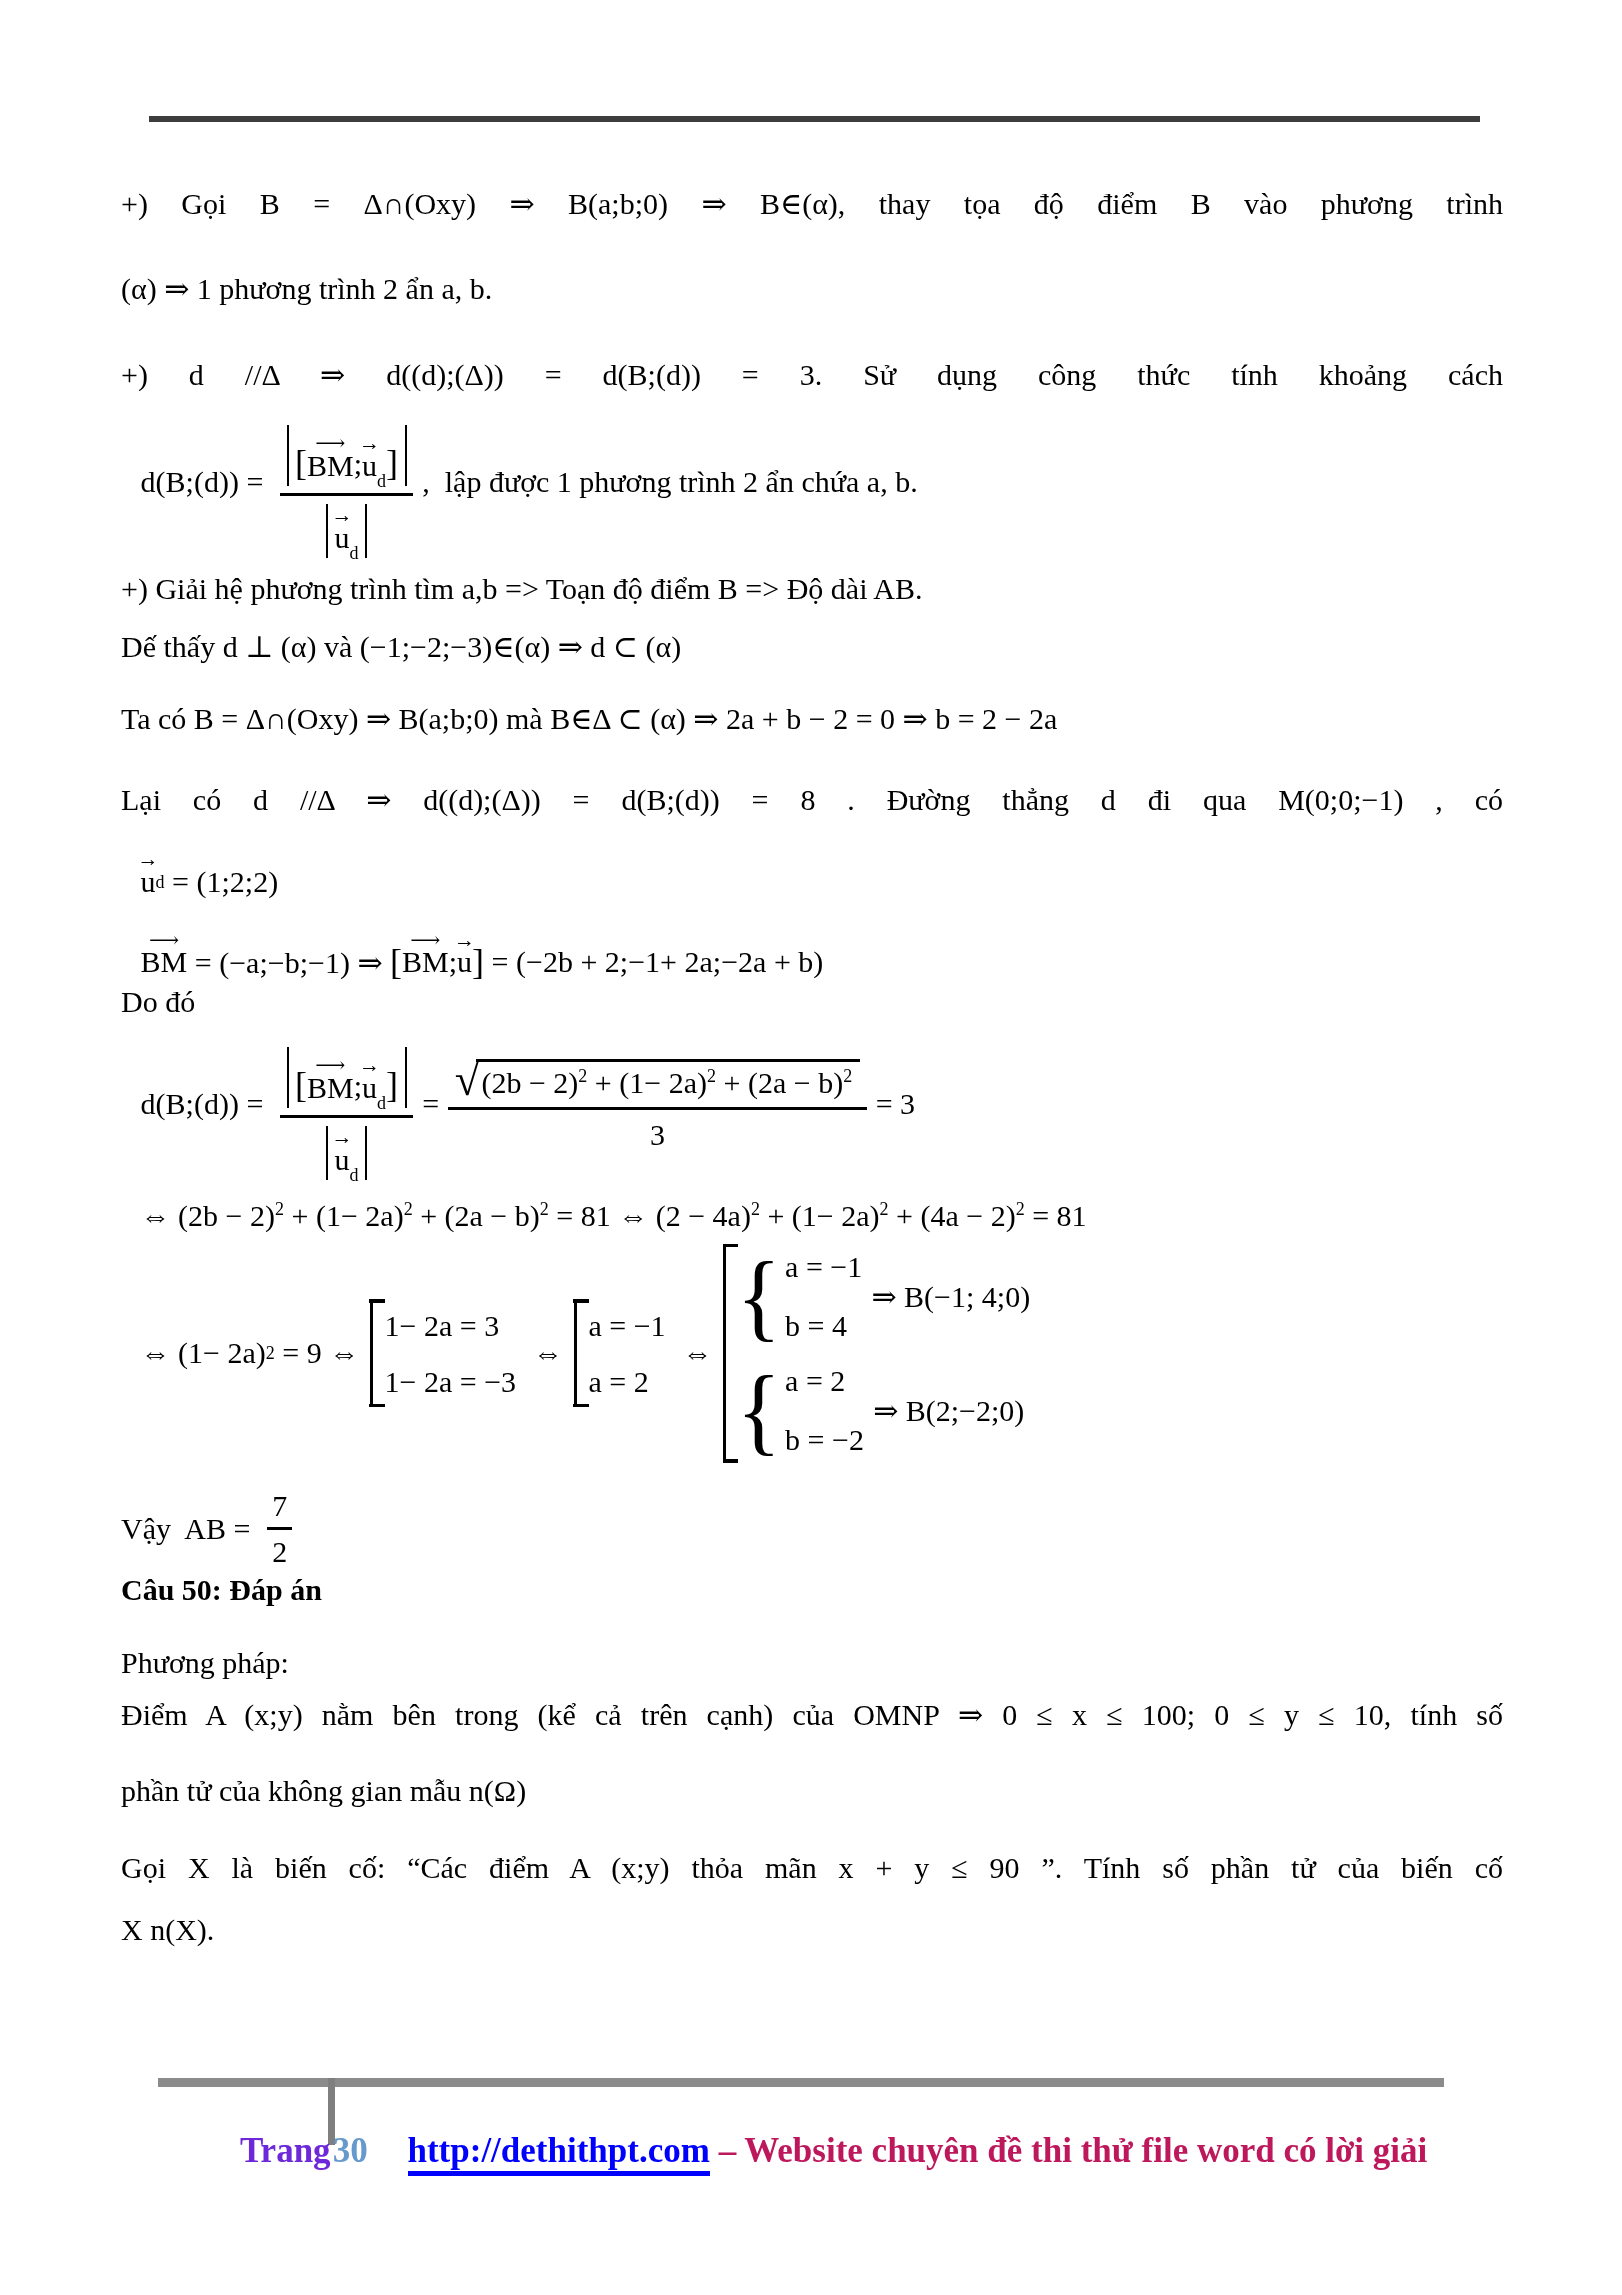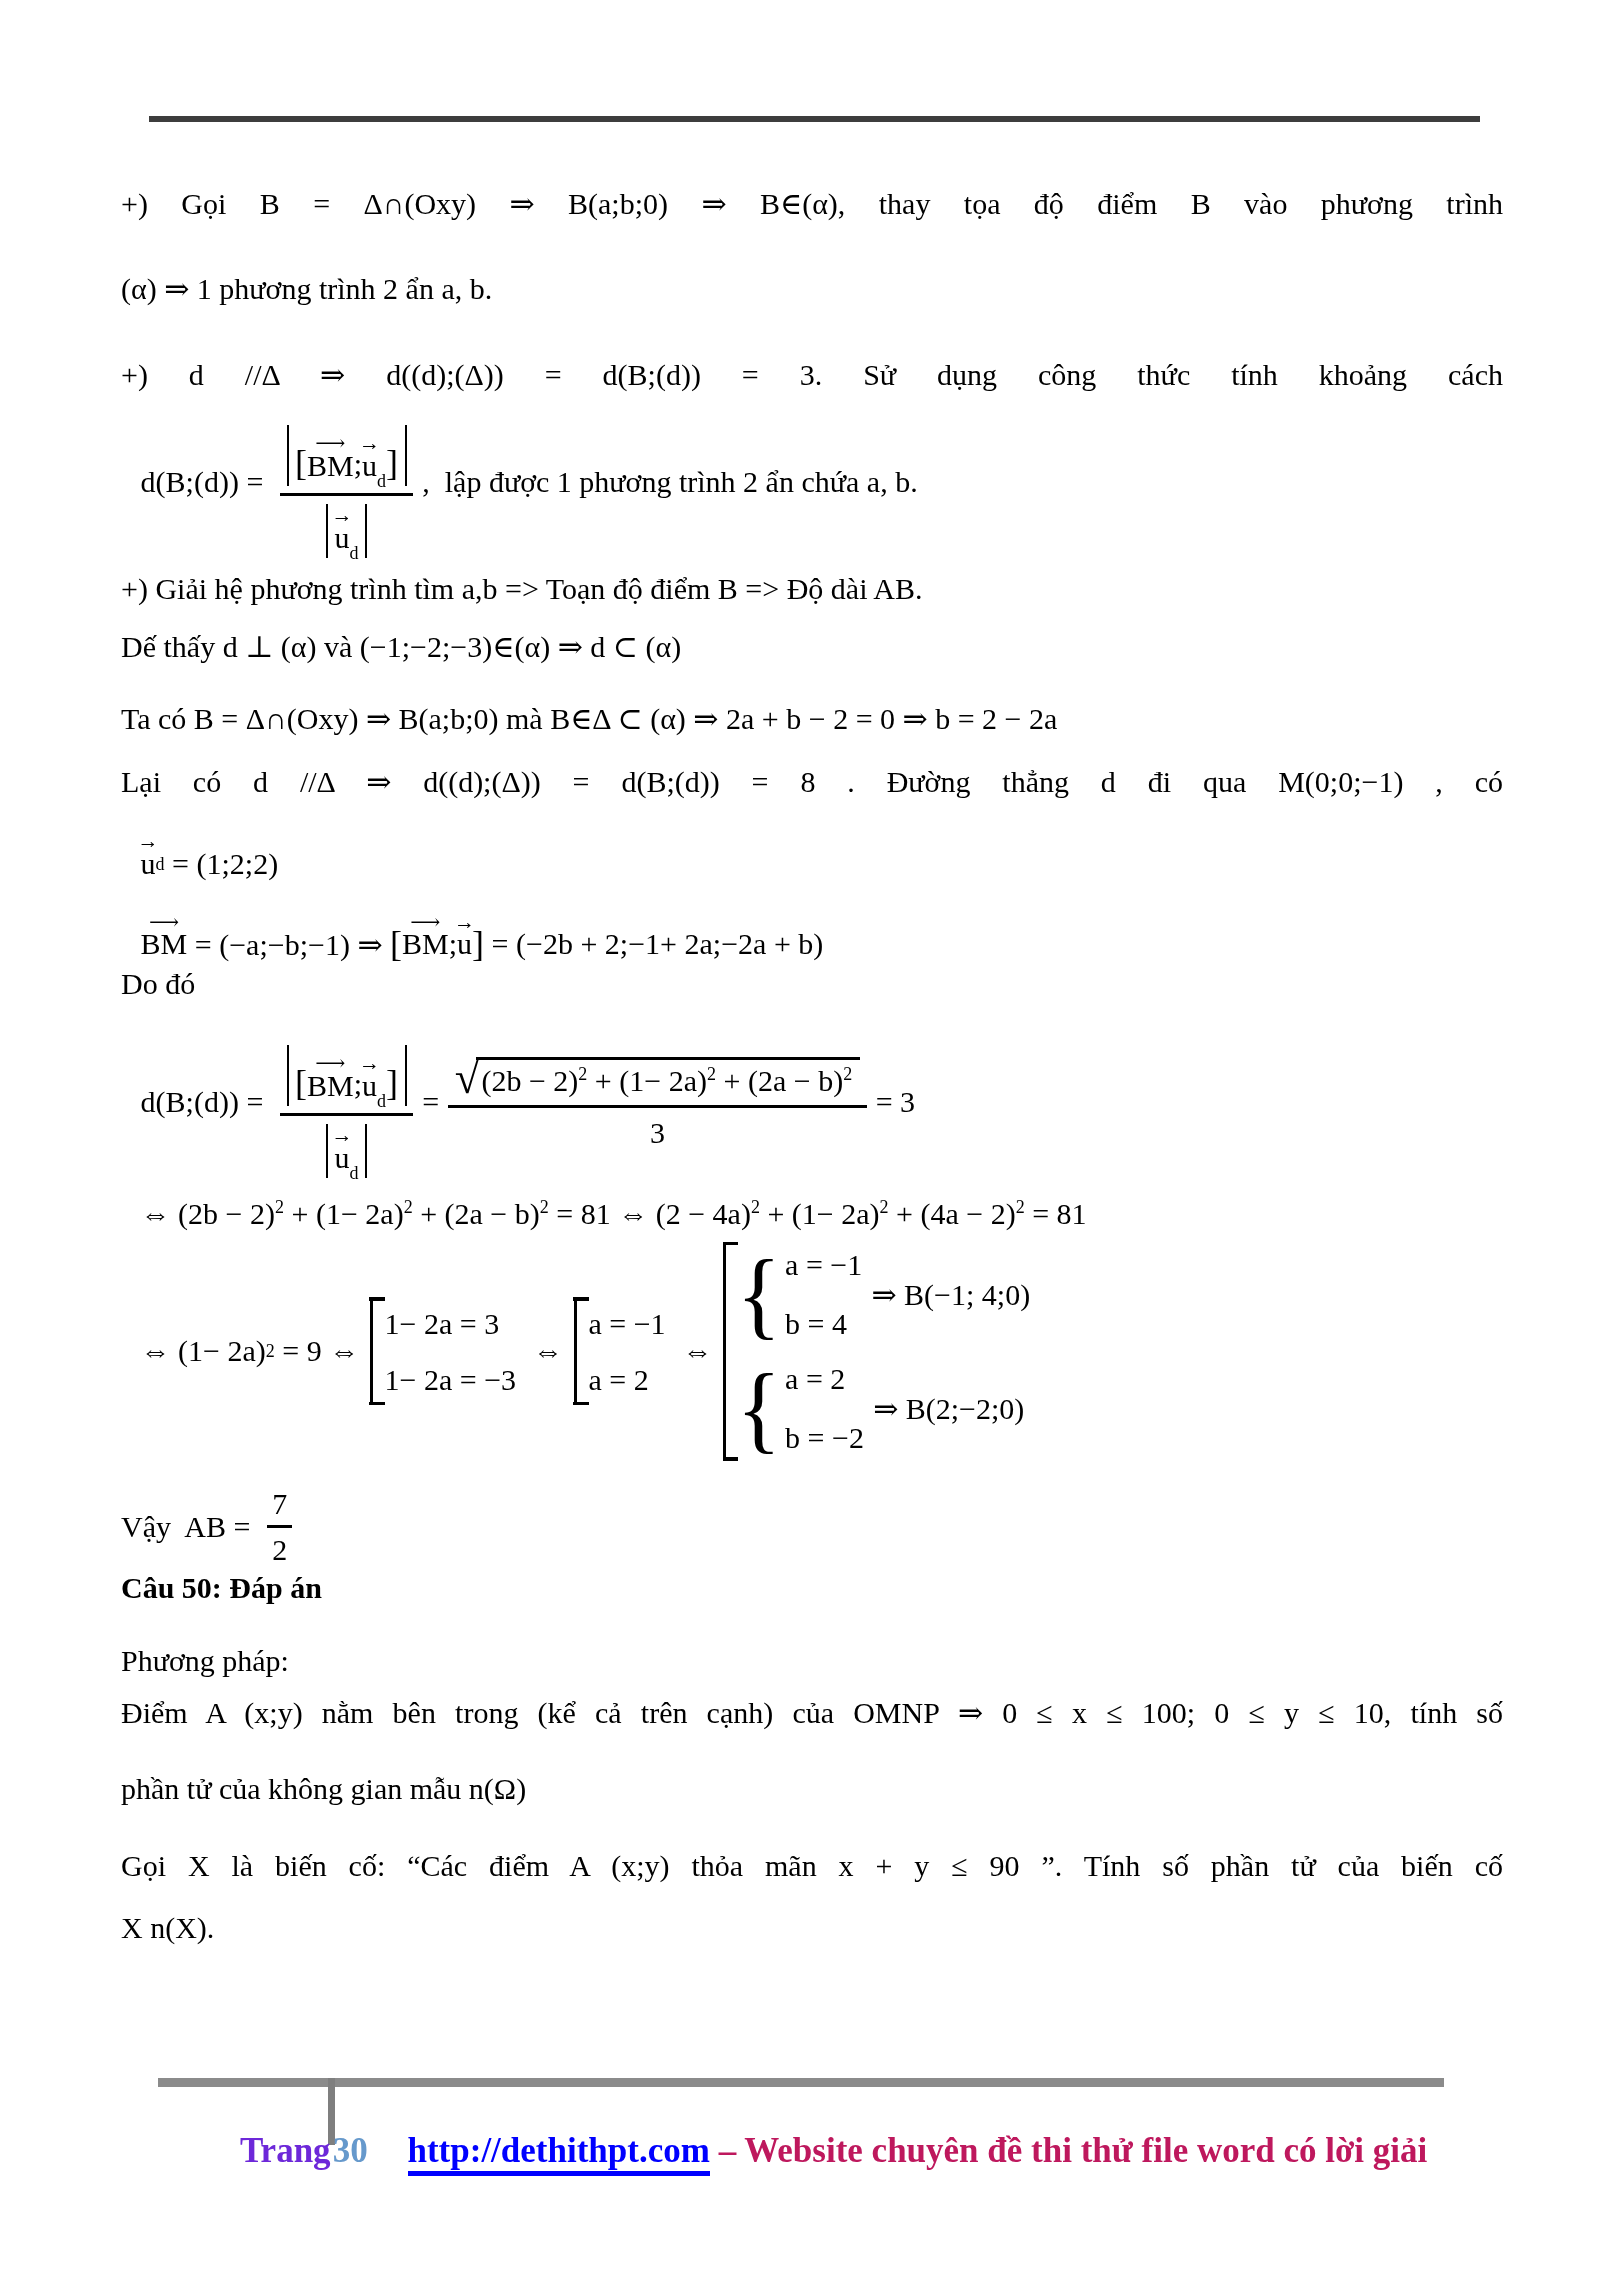--- a/index.html
+++ b/index.html
@@ -12,24 +12,24 @@
   .top-rule { position:absolute; left:149px; top:116px; width:1331px; height:5.9px; background:#3d3d3d; }
 
   .content { position:absolute; left:121px; top:185px; width:1382px; }
   .ln { margin:0; line-height:1.28; }
   .just { text-align:justify; text-align-last:justify; }
   .bold { font-weight:bold; }
   .mrow { display:flex; align-items:center; flex-wrap:nowrap; }
   .seg { white-space:pre; }
   .ind { margin-left:19.6px; }
 
-  .mb72{margin-bottom:47px;} .mb64{margin-bottom:24px;} .mb60{margin-bottom:39px;}
+  .mb72{margin-bottom:47px;} .mb64{margin-bottom:42px;} .mb60{margin-bottom:39px;}
   .mb56{margin-bottom:37px;} .mb52{margin-bottom:34px;} .mb40{margin-bottom:26px;}
   .mb36{margin-bottom:23.6px;} .mb30{margin-bottom:19.6px;} .mb22{margin-bottom:14.4px;}
-  .mb14{margin-bottom:9.2px;} .mb12{margin-bottom:7.9px;} .mb8{margin-bottom:20px;}
+  .mb14{margin-bottom:9.2px;} .mb12{margin-bottom:7.9px;} .mb8{margin-bottom:4px;}
   .mb4{margin-bottom:2.6px;}
 
   sup.sp { font-size:0.6em; vertical-align:super; line-height:0; }
   sub.sb { font-size:0.6em; vertical-align:sub; line-height:0; }
 
   .vec { position:relative; display:inline-block; line-height:1; }
   .vec::after { content:"→"; position:absolute; left:50%; top:-0.85em; transform:translateX(-50%); font-size:0.7em; }
   .vec.long::after { content:"⟶"; }
 
   .frac { display:inline-flex; flex-direction:column; align-items:center; vertical-align:middle; margin:0 9.2px; }

